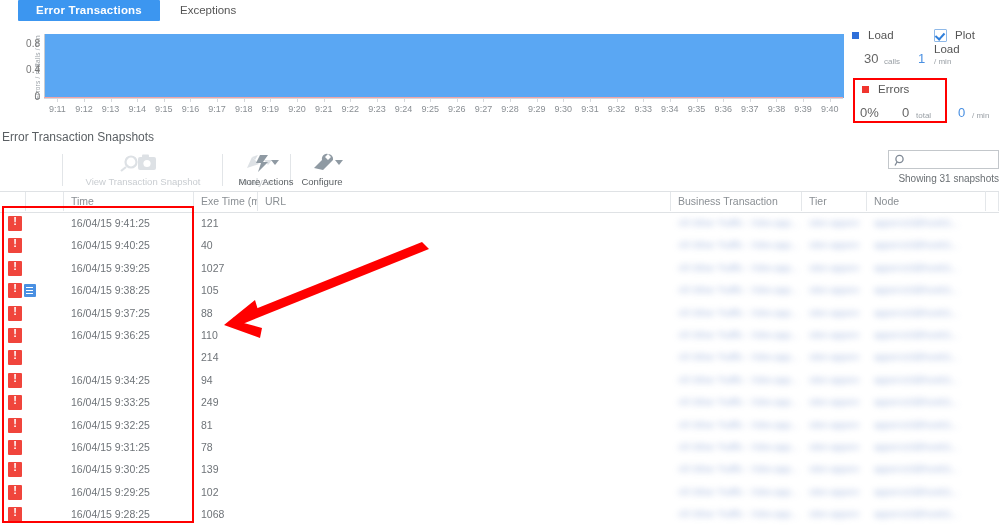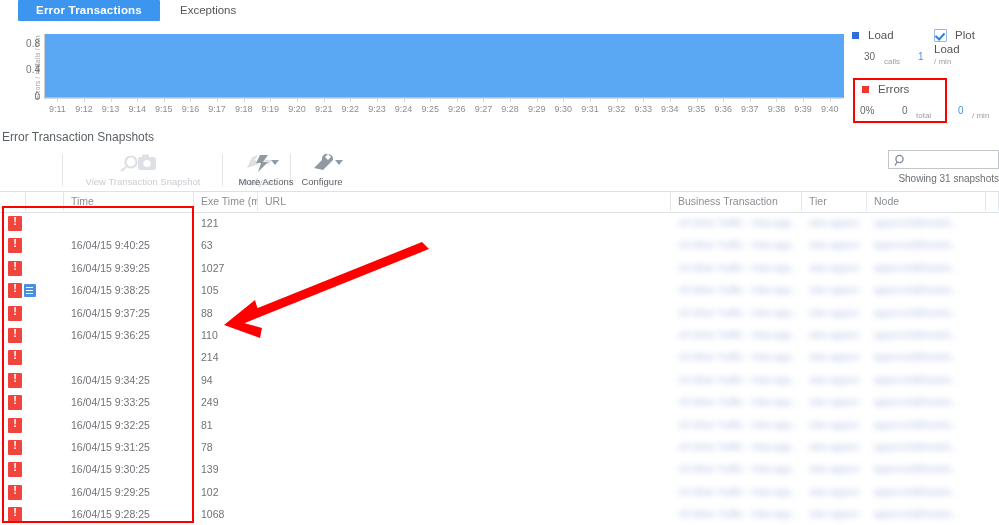--- a/index.html
+++ b/index.html
@@ -55,21 +55,21 @@
   .sq.red{background:#f0352e;}
   .m-label{font-size:11.5px;color:#555;vertical-align:middle;}
   .chkbox{
     display:inline-block;width:11px;height:11px;border:1px solid #8fb9e8;background:#fff;
     vertical-align:middle;margin-right:5px;position:relative;border-radius:1px;
   }
   .chkbox:after{
     content:"";position:absolute;left:2px;top:1px;width:4px;height:7px;
     border:solid #2f7fdb;border-width:0 2px 2px 0;transform:rotate(42deg);
   }
-  .m-big{font-size:10px;color:#666;}
+  .m-big{font-size:13px;color:#666;}
   .m-unit{font-size:8px;color:#9aa0a6;}
   .m-blue{color:#4a90e2;}
   #errbox{
     position:absolute;left:853px;top:78px;width:94px;height:45px;
     border:2px solid #ff0000;background:transparent;box-sizing:border-box;
   }
 
   
   #sectitle{position:absolute;left:2px;top:130px;font-size:12px;color:#5a5f63;}
 
@@ -322,30 +322,31 @@
       <div class="th" style="left: 64px; width: 130px;">Time</div>
       <div class="th" style="left: 194px; width: 64px;">Exe Time (m</div>
       <div class="th" style="left: 258px; width: 413px;">URL</div>
       <div class="th" style="left: 671px; width: 131px;">Business Transaction</div>
       <div class="th" style="left: 802px; width: 65px;">Tier</div>
       <div class="th" style="left: 867px; width: 132px;">Node</div>
     </div>
   <div id="tbody">
       <div class="row" style="top: 21px;">
         <span class="err-ico"></span>
+        <div class="cell" style="left: 64px; width: 130px;">16/04/15 9:41:25</div>
         <div class="cell" style="left: 194px; width: 64px;">121</div>
         <div class="cell" style="left: 258px; width: 413px;"></div>
         <div class="cell blurred" style="left: 671px; width: 131px;">All Other Traffic - /rdev.app...</div>
         <div class="cell blurred" style="left: 802px; width: 65px;">rdev-appsrv</div>
         <div class="cell blurred" style="left: 867px; width: 132px;">appsrv10@host01...</div>
       </div>
       <div class="row" style="top: 43.4px;">
         <span class="err-ico"></span>
         <div class="cell" style="left: 64px; width: 130px;">16/04/15 9:40:25</div>
-        <div class="cell" style="left: 194px; width: 64px;">63</div>
+        <div class="cell" style="left: 194px; width: 64px;">40</div>
         <div class="cell" style="left: 258px; width: 413px;"></div>
         <div class="cell blurred" style="left: 671px; width: 131px;">All Other Traffic - /rdev.app...</div>
         <div class="cell blurred" style="left: 802px; width: 65px;">rdev-appsrv</div>
         <div class="cell blurred" style="left: 867px; width: 132px;">appsrv10@host01...</div>
       </div>
       <div class="row" style="top: 65.8px;">
         <span class="err-ico"></span>
         <div class="cell" style="left: 64px; width: 130px;">16/04/15 9:39:25</div>
         <div class="cell" style="left: 194px; width: 64px;">1027</div>
         <div class="cell" style="left: 258px; width: 413px;"></div>

